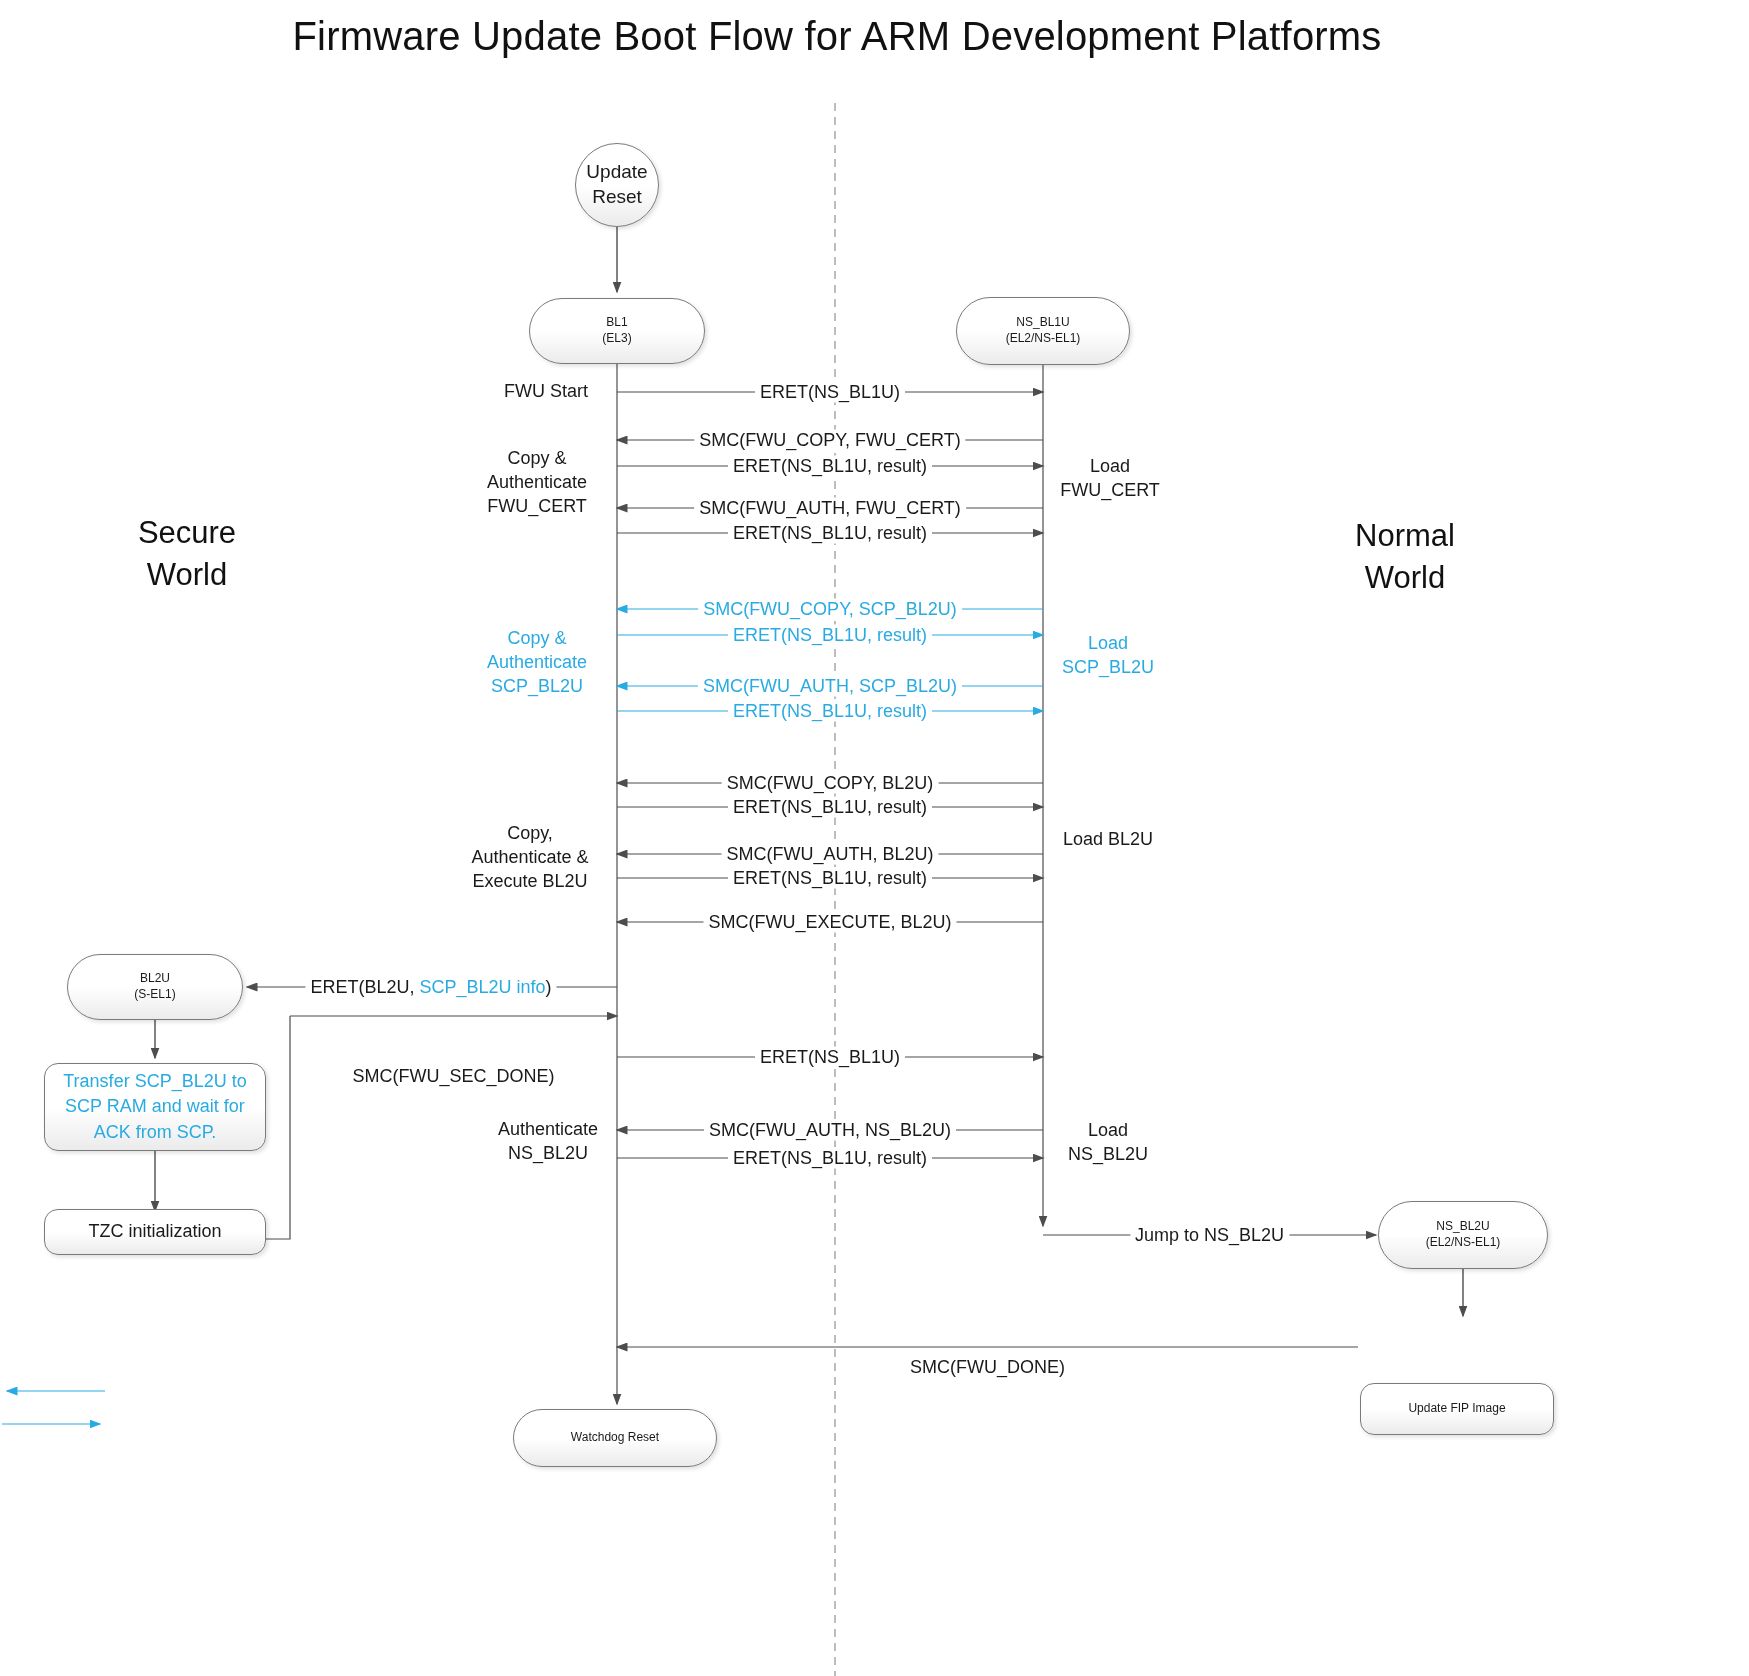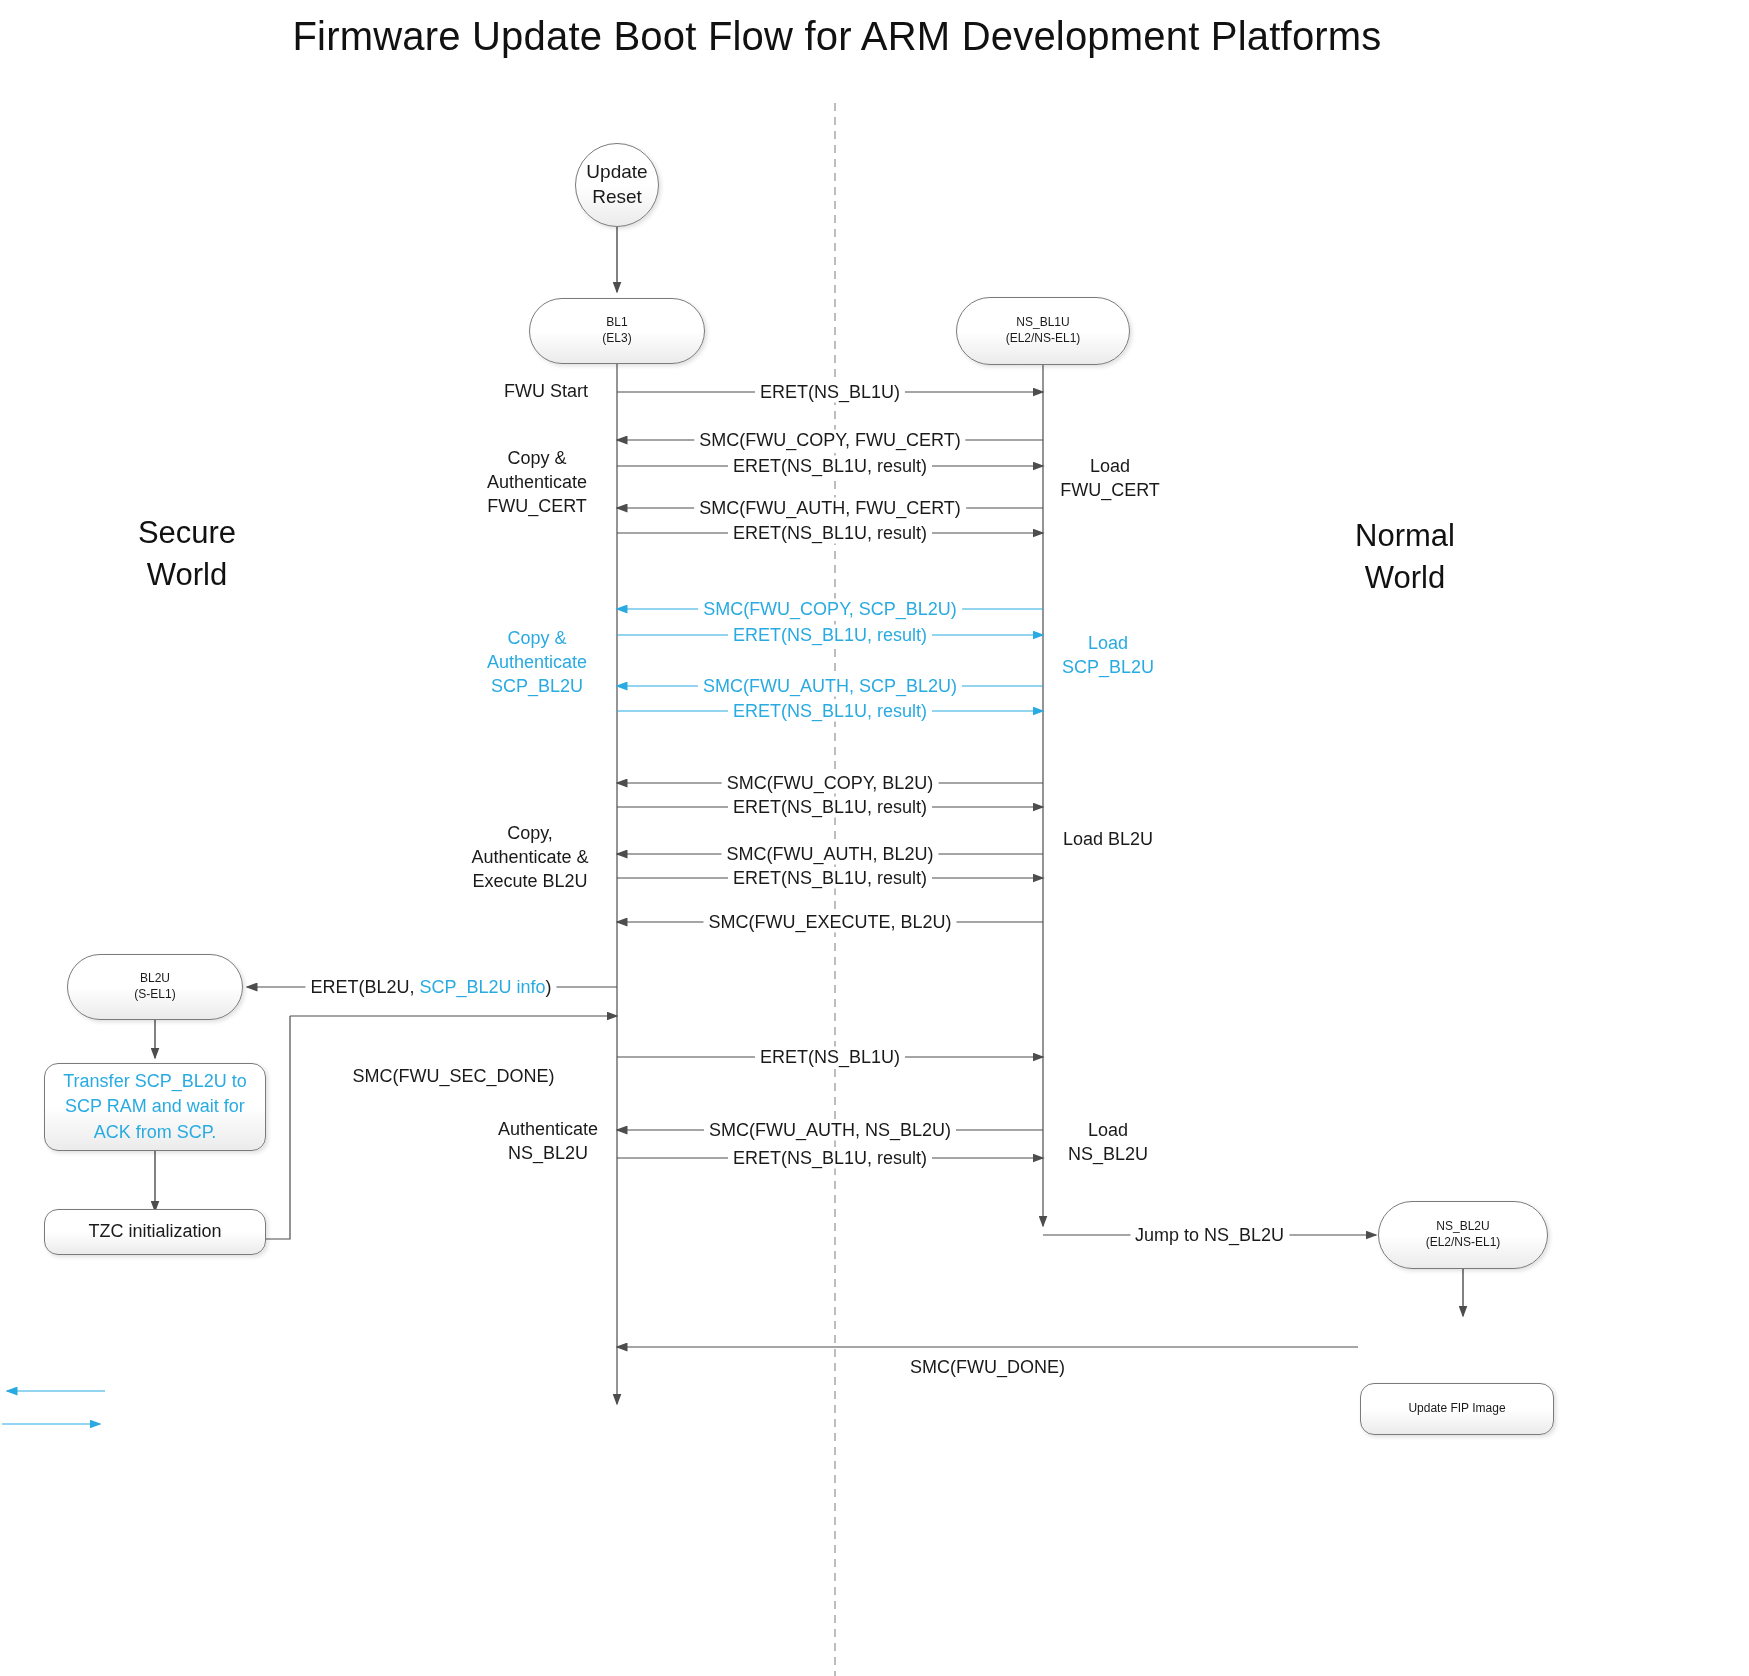--- a/index.html
+++ b/index.html
@@ -99,20 +99,23 @@
   <div class="node pill" style="left:67px; top:954px; width:176px; height:66px;">
     <span>BL2U</span>
     <span>(S-EL1)</span>
   </div>
 
   <div class="node pill" style="left:1378px; top:1201px; width:170px; height:68px;">
     <span>NS_BL2U</span>
     <span>(EL2/NS-EL1)</span>
   </div>
 
+  <div class="node pill" style="left:513px; top:1409px; width:204px; height:58px;">
+    <span>Watchdog Reset</span>
+  </div>
 
   <div class="node rect blue-text" style="left:44px; top:1063px; width:222px; height:88px; white-space:pre-line;">
     <span>Transfer SCP_BL2U to
 SCP RAM and wait for
 ACK from SCP.</span>
   </div>
 
   <div class="node rect" style="left:44px; top:1209px; width:222px; height:46px; font-size:18px;">
     <span>TZC initialization</span>
   </div>

